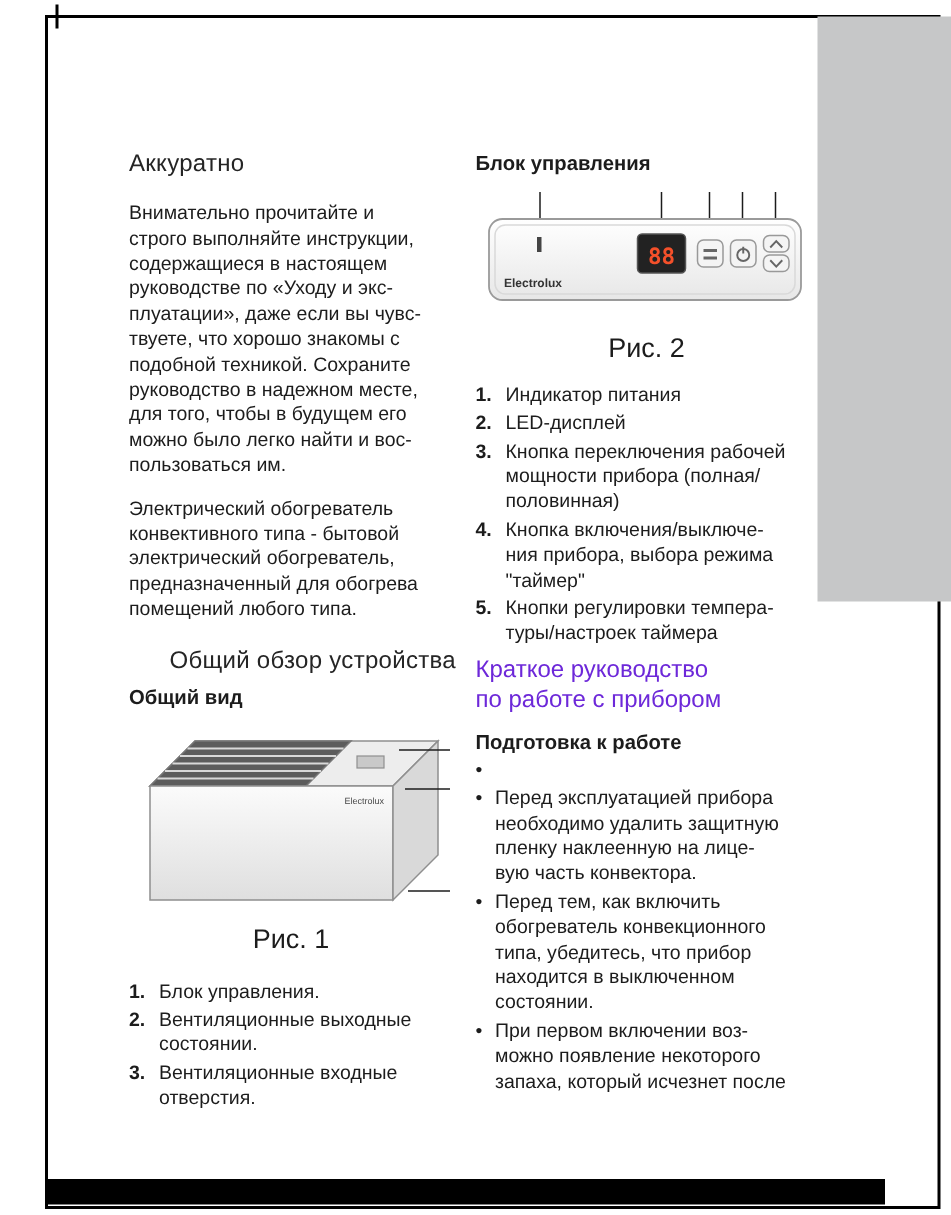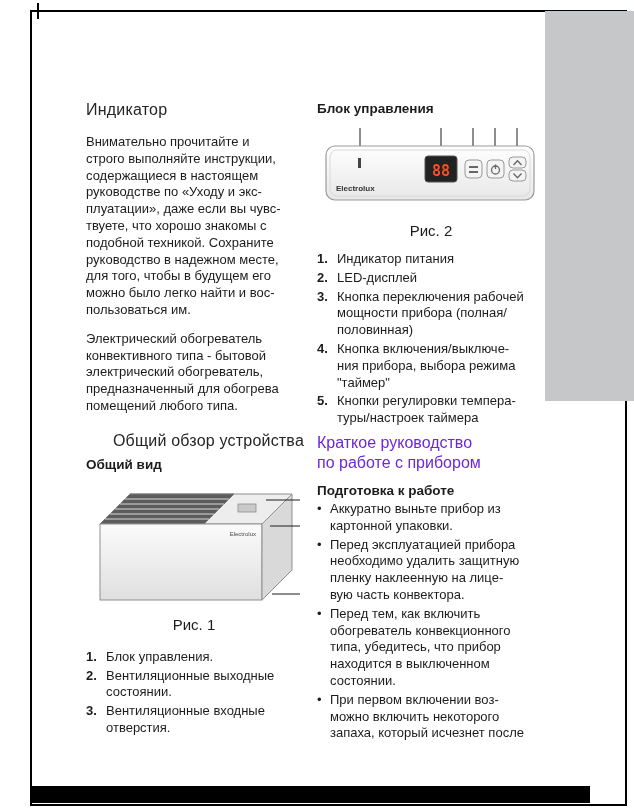--- a/index.html
+++ b/index.html
@@ -27,37 +27,37 @@
   .body-text { font-size: 13px; line-height: 16.8px; white-space: pre-line; }
 
   .num-list .item { display: flex; margin-bottom: 2px; }
   .num { width: 20px; flex: none; font-weight: 700; font-size: 13px; line-height: 16.8px; }
   .item-text { font-size: 13px; line-height: 16.8px; white-space: pre-line; }
 
   .bullet-list .bitem { display: flex; margin-bottom: 2px; }
   .bullet { width: 13px; flex: none; font-size: 13px; line-height: 16.8px; }
 
   .fig svg { display: block; }
-  .fig-caption { text-align: center; font-size: 15px; }
+  .fig-caption { text-align: center; font-size: 18px; }
 
   .quick-head { font-size: 16px; font-weight: 400; line-height: 20.5px; white-space: pre-line; color: #6d28d9; }
 
   .led-text { font-family: "DejaVu Sans Mono", monospace; font-weight: bold; }
 </style>
 </head>
 <body>
 
 <div class="frame"></div>
 <div class="tab"></div>
 <div class="footer-bar"></div>
 <div class="tick"></div>
 
 <div class="col col-left">
 
-  <div class="h-light" style="margin-bottom:15px;">Индикатор</div>
+  <div class="h-light" style="margin-bottom:15px;">Аккуратно</div>
 
   <div class="body-text" style="margin-bottom:12px;">Внимательно прочитайте и
 строго выполняйте инструкции,
 содержащиеся в настоящем
 руководстве по «Уходу и экс-
 плуатации», даже если вы чувс-
 твуете, что хорошо знакомы с
 подобной техникой. Сохраните
 руководство в надежном месте,
 для того, чтобы в будущем его
@@ -211,39 +211,37 @@
   </div>
 
   <div class="quick-head" style="margin-top:6px;">Краткое руководство
 по работе с прибором</div>
 
   <div class="h-bold" style="margin-top:9px;">Подготовка к работе</div>
 
   <div class="bullet-list" style="margin-top:3px;">
     <div class="bitem">
       <span class="bullet">•</span>
-      <span class="item-text">Аккуратно выньте прибор из
-картонной упаковки.</span>
     </div>
     <div class="bitem">
       <span class="bullet">•</span>
       <span class="item-text">Перед эксплуатацией прибора
 необходимо удалить защитную
 пленку наклеенную на лице-
 вую часть конвектора.</span>
     </div>
     <div class="bitem">
       <span class="bullet">•</span>
       <span class="item-text">Перед тем, как включить
 обогреватель конвекционного
 типа, убедитесь, что прибор
 находится в выключенном
 состоянии.</span>
     </div>
     <div class="bitem">
       <span class="bullet">•</span>
       <span class="item-text">При первом включении воз-
-можно включить некоторого
+можно появление некоторого
 запаха, который исчезнет после</span>
     </div>
   </div>
 
 </div>
 
 </body></html>

